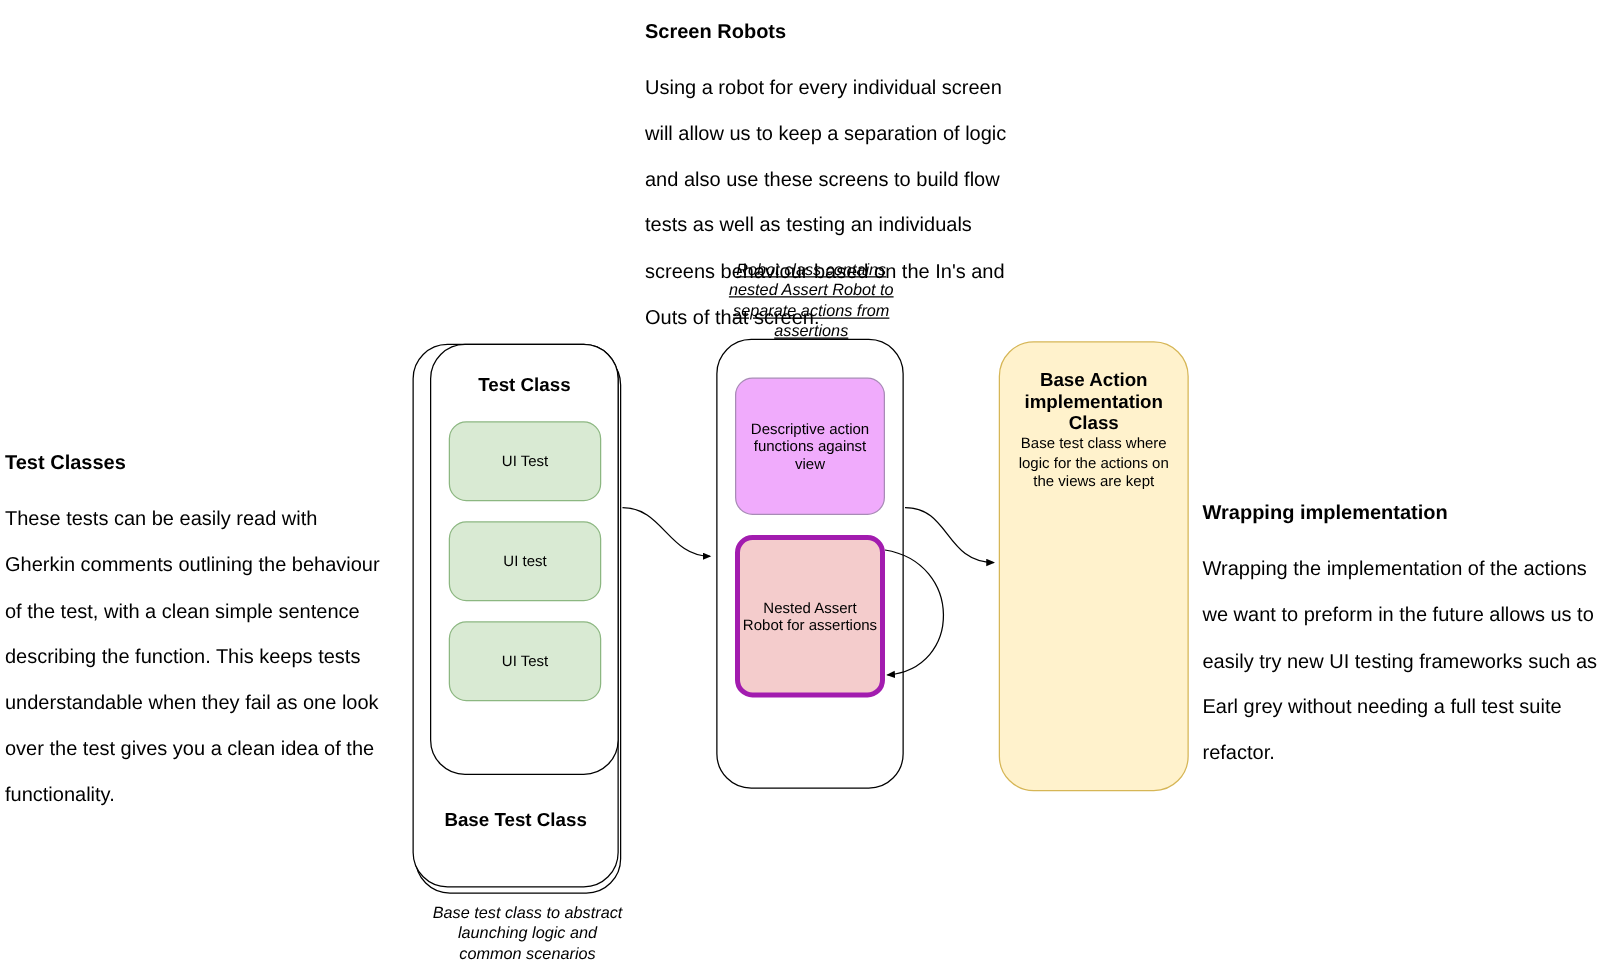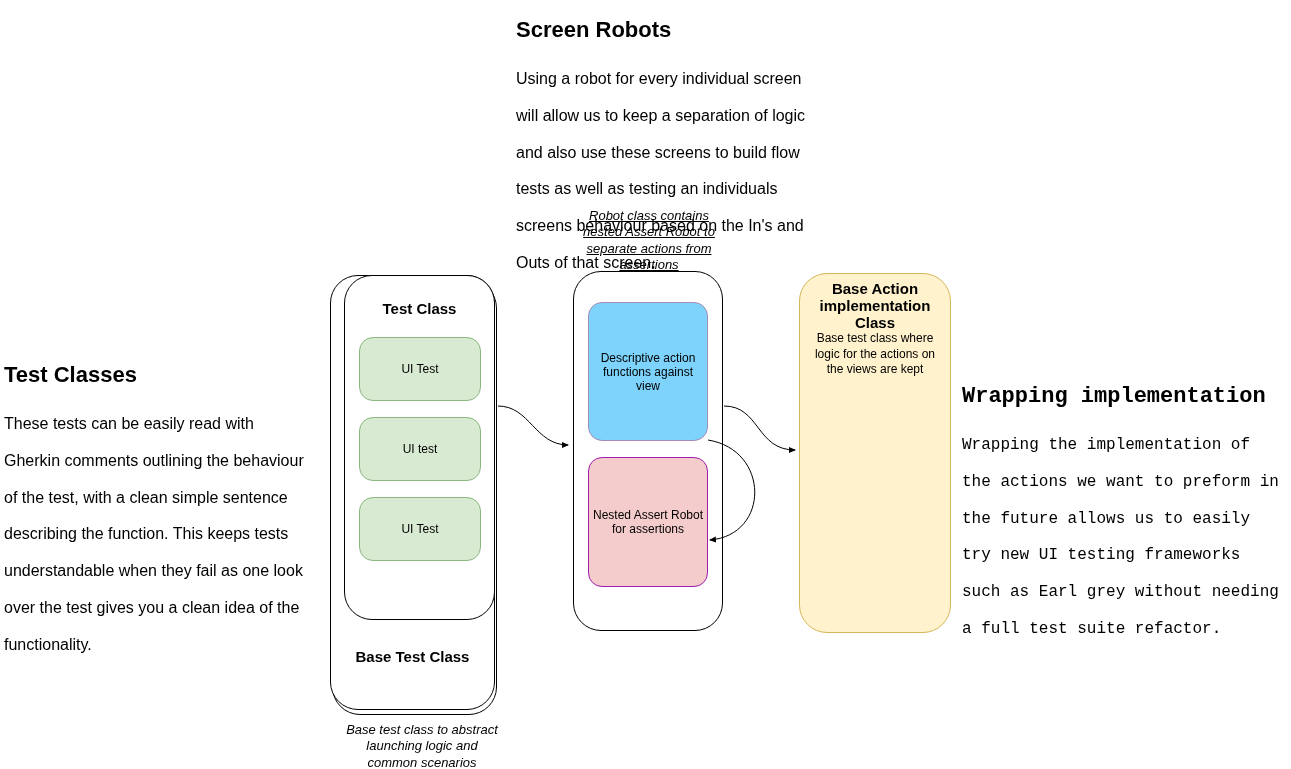--- a/index.html
+++ b/index.html
@@ -8,21 +8,21 @@
     width: 1291px;
     height: 769px;
     font-family: "Helvetica Neue", Helvetica, Arial, sans-serif;
     background: #fff;
     color: #000;
     overflow: hidden;
     position: relative;
   }
   .abs { position: absolute; }
   h2 {
-    font-size: 22px;
+    font-size: 16px;
     font-weight: 700;
     margin: 0 0 18px 0;
   }
   .para {
     font-size: 16px;
     line-height: 2.3;
   }
   .card {
     border: 1px solid #000;
     border-radius: 28px;
@@ -47,37 +47,37 @@
     padding: 2px;
     margin: 16px auto;
   }
   .pill.green {
     background: #d9ead3;
     border: 1px solid #8cb781;
     width: 122px;
     height: 64px;
   }
   .pill.purple {
-    background: #7dd3fc;
+    background: #f0abfc;
     border: 1px solid #a88bb6;
     width: 120px;
-    height: 139px;
+    height: 110px;
   }
   .pill.red {
     background: #f4cccc;
-    border: 1px solid #a21caf;
+    border: 4px solid #a21caf;
     width: 120px;
     height: 130px;
   }
   .yellow-card {
     background: #fff2cc;
     border: 1px solid #d6b656;
     border-radius: 28px;
     box-sizing: border-box;
-    padding: 0 12px;
+    padding: 16px 12px;
     text-align: center;
   }
   .yellow-title {
     font-size: 15px;
     font-weight: 700;
     margin-top: 6px;
   }
   .yellow-body {
     font-size: 12px;
     line-height: 1.3;
@@ -95,21 +95,21 @@
 <div class="abs" style="left:516px; top:17px; width:310px;">
   <h2>Screen Robots</h2>
   <div class="para">Using a robot for every individual screen will allow us to keep a separation of logic and also use these screens to build flow tests as well as testing an individuals screens behaviour based on the In's and Outs of that screen.</div>
 </div>
 
 <div class="abs" style="left:4px; top:362px; width:310px;">
   <h2>Test Classes</h2>
   <div class="para">These tests can be easily read with Gherkin comments outlining the behaviour of the test, with a clean simple sentence describing the function. This keeps tests understandable when they fail as one look over the test gives you a clean idea of the functionality.</div>
 </div>
 
-<div class="abs" style="left:962px; top:384px; width:320px;font-family:Liberation Mono, monospace;">
+<div class="abs" style="left:962px; top:402px; width:320px;">
   <h2>Wrapping implementation</h2>
   <div class="para">Wrapping the implementation of the actions we want to preform in the future allows us to easily try new UI testing frameworks such as Earl grey without needing a full test suite refactor.</div>
 </div>
 
 <div class="abs card" style="left:332px; top:280px; width:165px; height:435px;"></div>
 
 <div class="abs card" style="left:318px; top:275px; width:165px; height:435px;margin-left:12px;">
 
   <div class="card" style="margin:-21px -15px 0 -1px; padding:14px 14px 10px 14px; height:345px; border-radius:28px;">
     <div class="card-title">Test Class</div>

